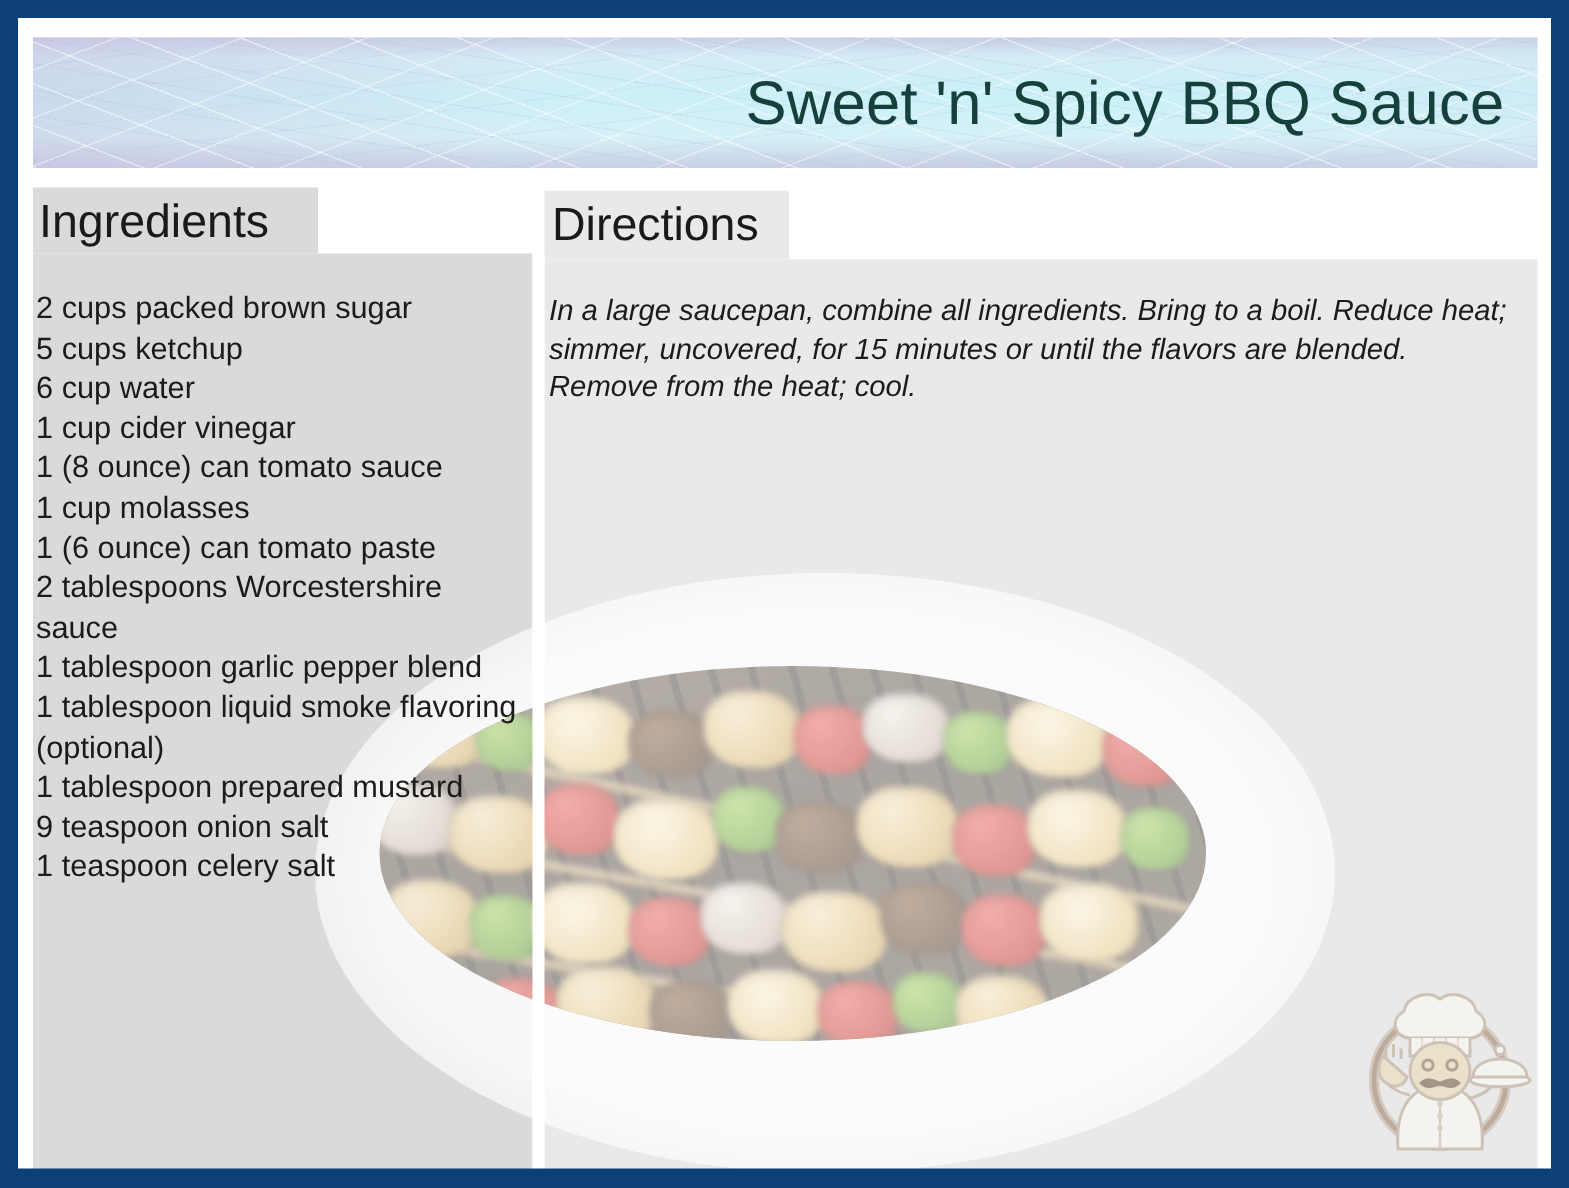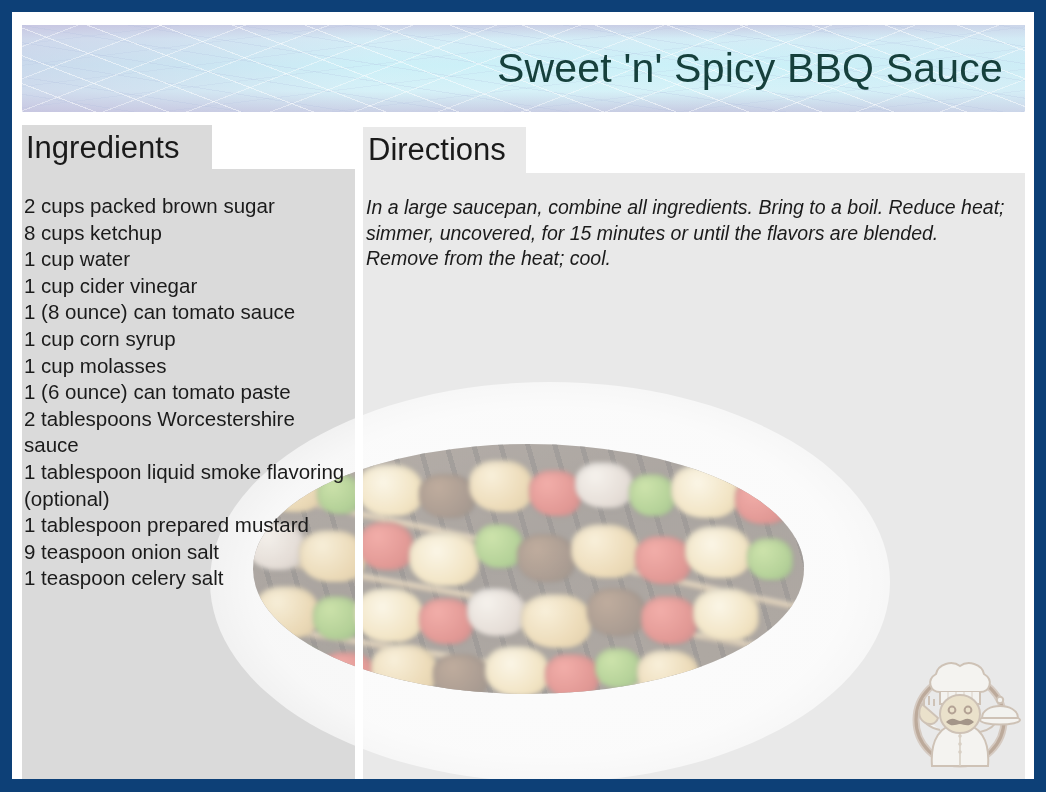--- a/index.html
+++ b/index.html
@@ -283,28 +283,28 @@
         <div class="piece p-green" style="left:342px; top:204px; width:46px; height:40px;"></div>
         <div class="piece p-chicken" style="left:384px; top:206px; width:62px; height:48px;"></div>
       </div>
     </div>
   </div>
 
   <div class="vert-gap" style="left:355px; top:169px; width:8px; height:611px;"></div>
 
   <div class="ingredients-list">
     <div class="ing-item">2 cups packed brown sugar</div>
-    <div class="ing-item">8 cups ketchup</div>
-    <div class="ing-item">1 cup water</div>
+    <div class="ing-item">5 cups ketchup</div>
+    <div class="ing-item">6 cup water</div>
     <div class="ing-item">1 cup cider vinegar</div>
     <div class="ing-item">1 (8 ounce) can tomato sauce</div>
-    <div class="ing-item">1 cup corn syrup</div>
     <div class="ing-item">1 cup molasses</div>
     <div class="ing-item">1 (6 ounce) can tomato paste</div>
     <div class="ing-item">2 tablespoons Worcestershire sauce</div>
+    <div class="ing-item">1 tablespoon garlic pepper blend</div>
     <div class="ing-item">1 tablespoon liquid smoke flavoring (optional)</div>
     <div class="ing-item">1 tablespoon prepared mustard</div>
     <div class="ing-item">9 teaspoon onion salt</div>
     <div class="ing-item">1 teaspoon celery salt</div>
   </div>
 
   <div class="directions-text">
     <p>In a large saucepan, combine all ingredients.  Bring to a boil.  Reduce heat; simmer, uncovered, for 15 minutes or until the flavors are blended.  Remove from the heat; cool.</p>
   </div>
 

